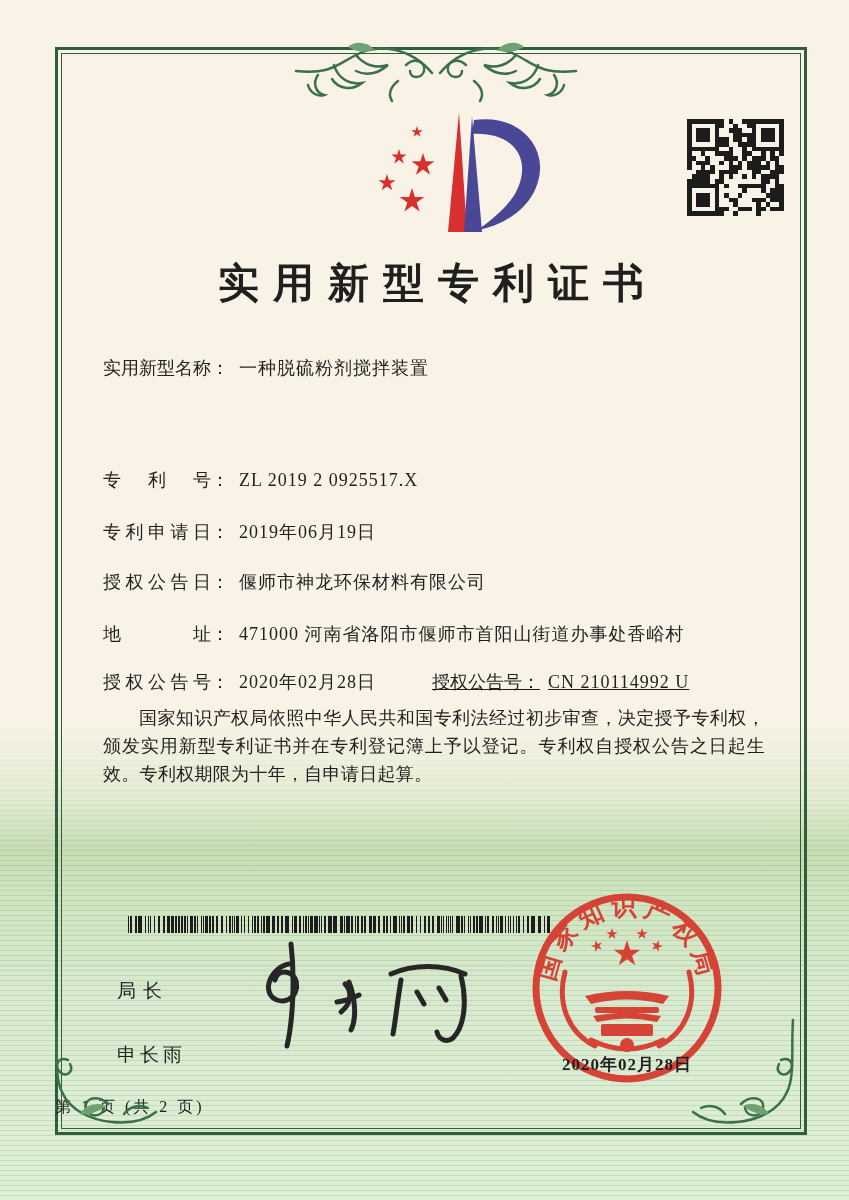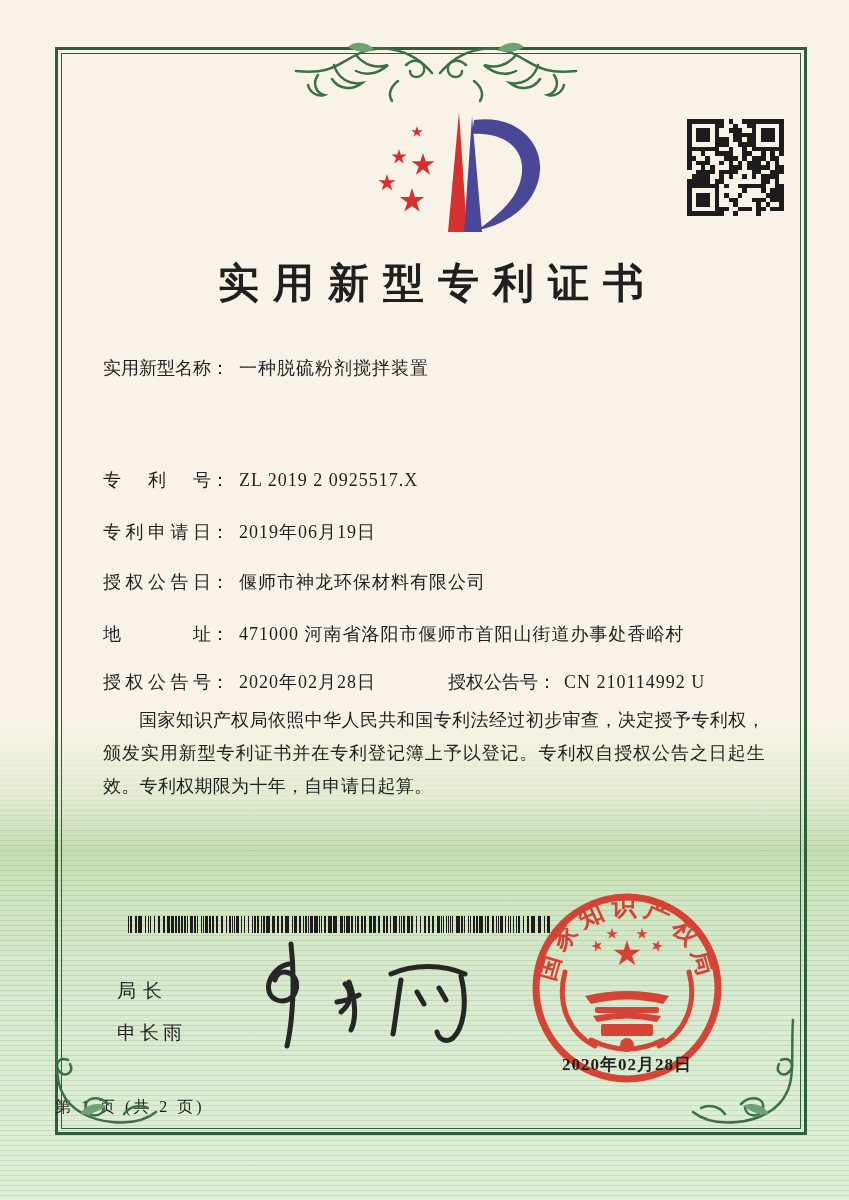--- a/index.html
+++ b/index.html
@@ -51,32 +51,32 @@
         display:grid; grid-template-columns:repeat(21,1fr); grid-template-rows:repeat(21,1fr); }
   .qr div.on { background:#1c1c1c; }
 
   .title { left:55px; width:752px; top:256px; text-align:center;
            font-size:41px; font-weight:700; letter-spacing:14px; text-indent:14px; }
 
   .field-row { left:103px; font-size:18px; white-space:nowrap; }
   .flabel-text { display:inline-block; width:108px; text-align:justify; text-align-last:justify; vertical-align:bottom; }
   .fcolon { margin-right:10px; }
   .fvalue { letter-spacing:1px; }
-  .second-pair { margin-left:72px; }
+  .second-pair { margin-left:56px;text-decoration:underline; }
   .second-pair .fcolon { margin-right:8px; }
 
   .body-text { left:103px; top:704px; width:662px; font-size:18px;
-               line-height:33px; text-align:justify; letter-spacing:0.3px; }
+               line-height:28px; text-align:justify; letter-spacing:0.3px; }
   .body-text p { text-indent:2em; }
 
   .barcode { left:128px; top:916px; width:428px; height:17px; display:flex; align-items:stretch; }
   .barcode div { background:#1c1c1c; }
 
   .director-label { left:117px; top:978px; font-size:19px; letter-spacing:7px; }
-  .director-name  { left:117px; top:1020px; font-size:19px; letter-spacing:4px;font-family:Liberation Mono, monospace; }
+  .director-name  { left:117px; top:1042px; font-size:19px; letter-spacing:4px;font-family:Liberation Mono, monospace; }
 
   .signature { left:245px; top:938px; width:238px; height:118px; }
 
   .seal { left:527px; top:888px; width:200px; height:200px; opacity:0.93; }
   .seal-date { left:527px; top:1053px; width:200px; text-align:center;
                font-size:17px; letter-spacing:1px; font-weight:600; }
 
   .page-info { left:55px; width:752px; top:1097px; text-align:left;
                font-size:16px; letter-spacing:3px; }
   .back-note { left:0; width:849px; top:1152px; text-align:center;

